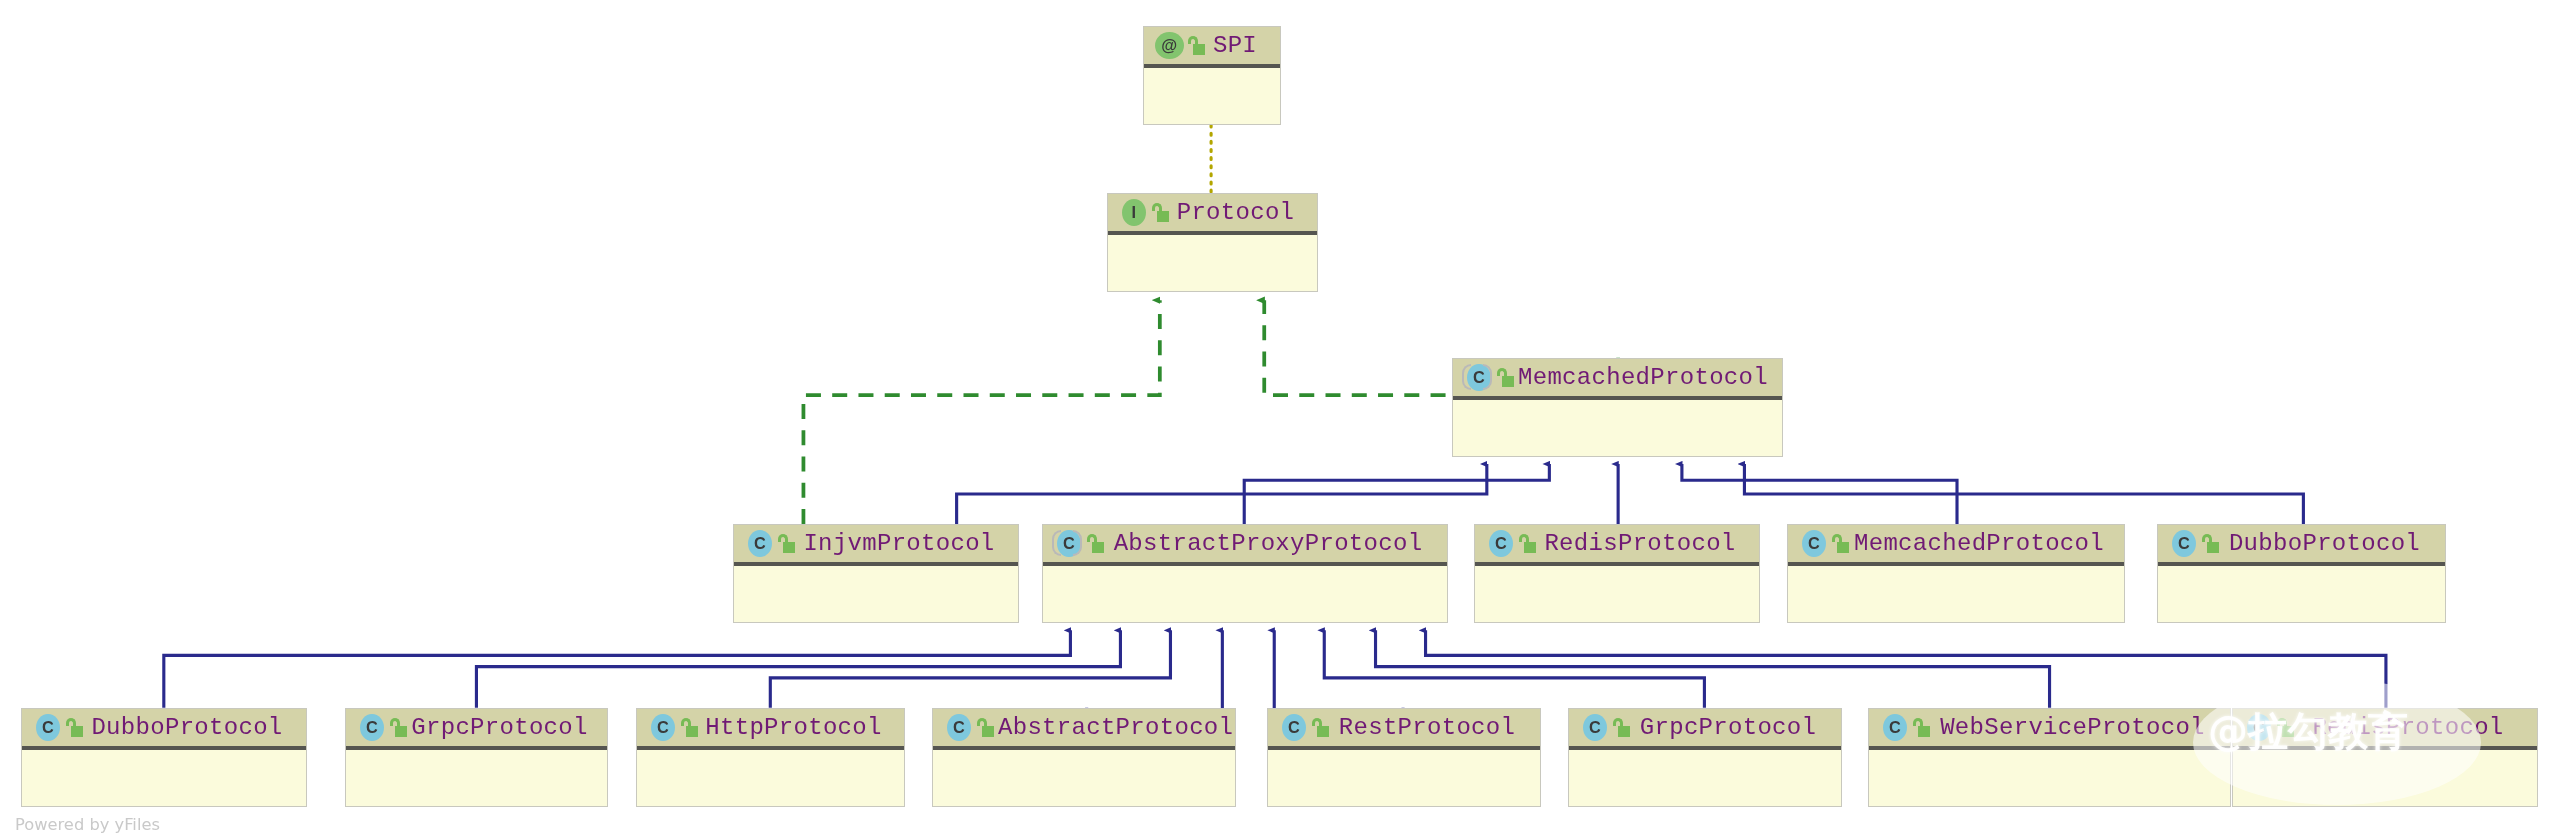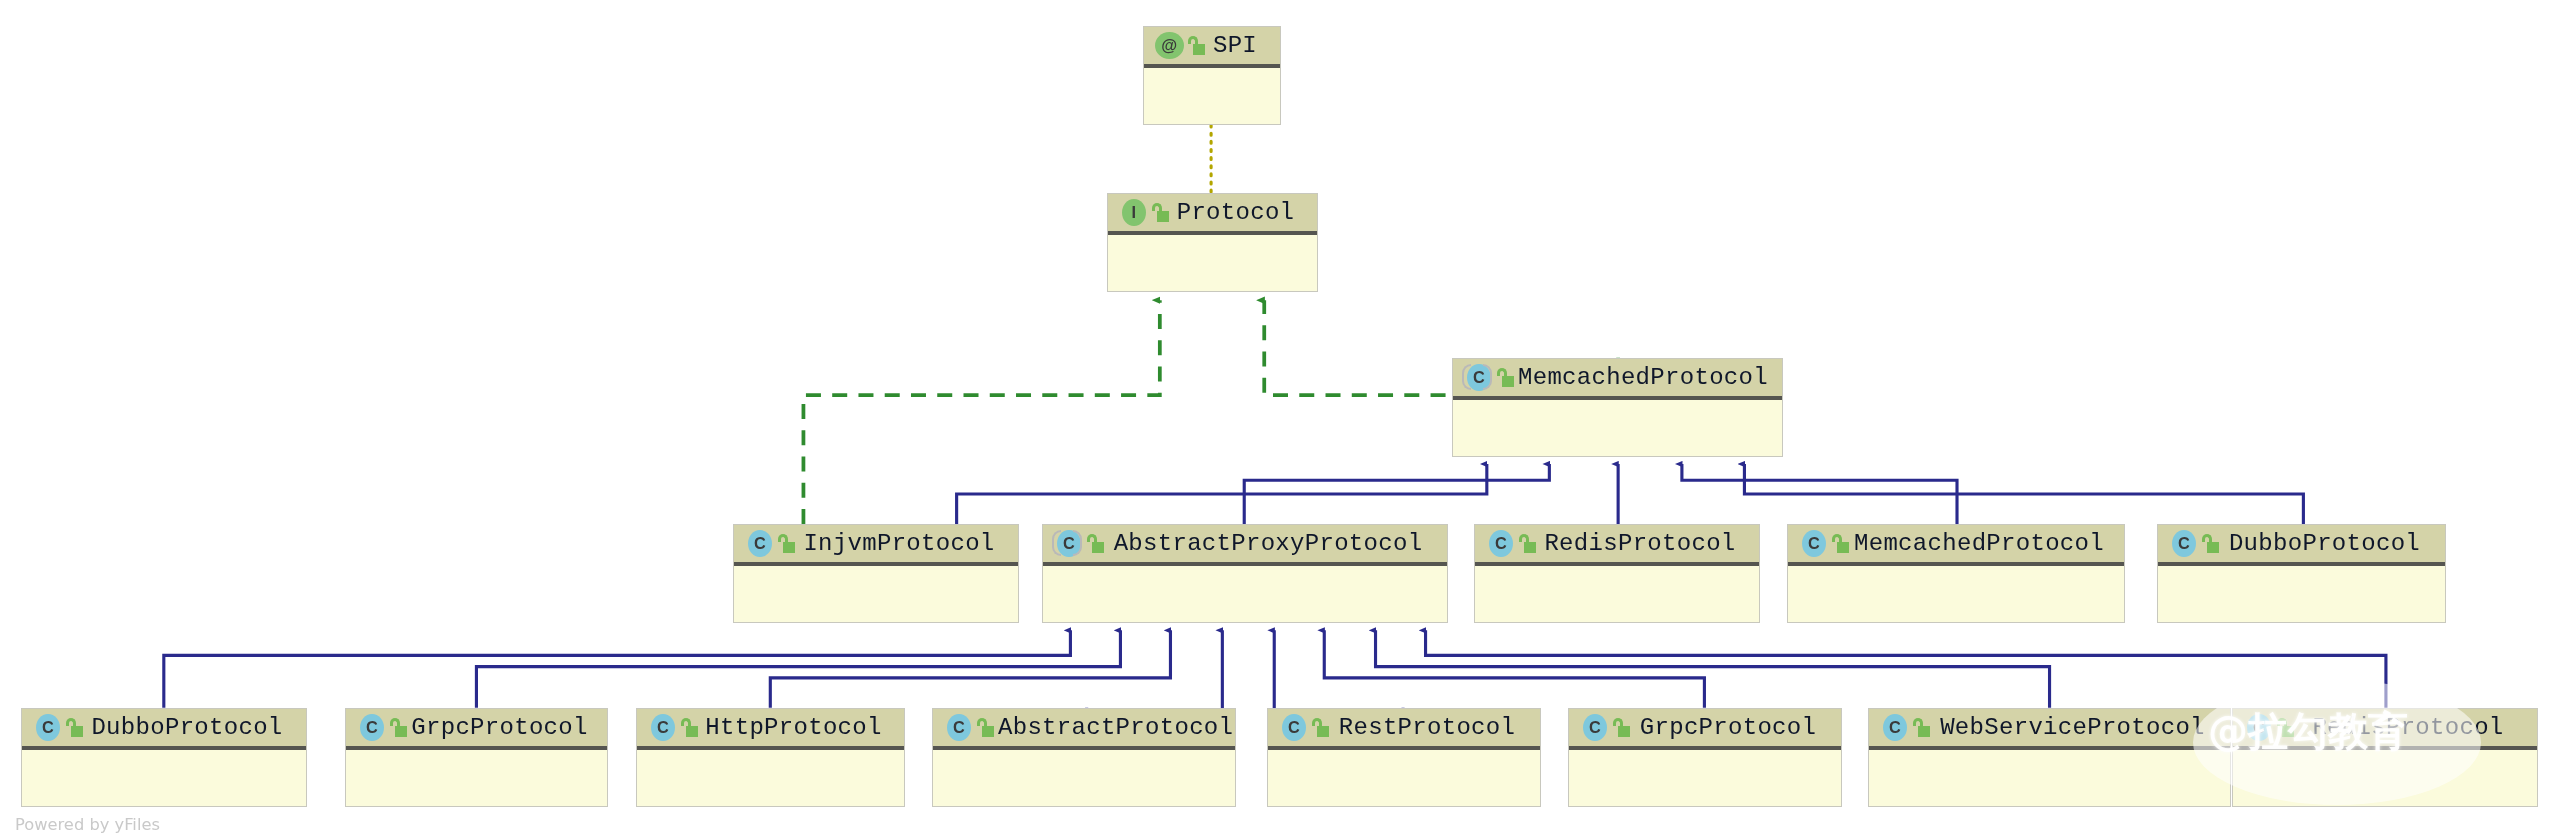--- a/index.html
+++ b/index.html
@@ -46,21 +46,21 @@
   }
   .node .body {
     box-sizing: border-box;
     background: #fbfbdc;
   }
   .node .title {
     flex: 1 1 auto;
     text-align: center;
     font-size: 24px;
     line-height: 25px;
-    color: #0f172a;
+    color: #701a75;
     letter-spacing: 0.3px;
     padding-right: 19px;
     font-family: "Liberation Mono", "DejaVu Sans Mono", monospace;
   }
 
   
   .kind {
     position: relative;
     width: 27.5px;
     height: 27.5px;

